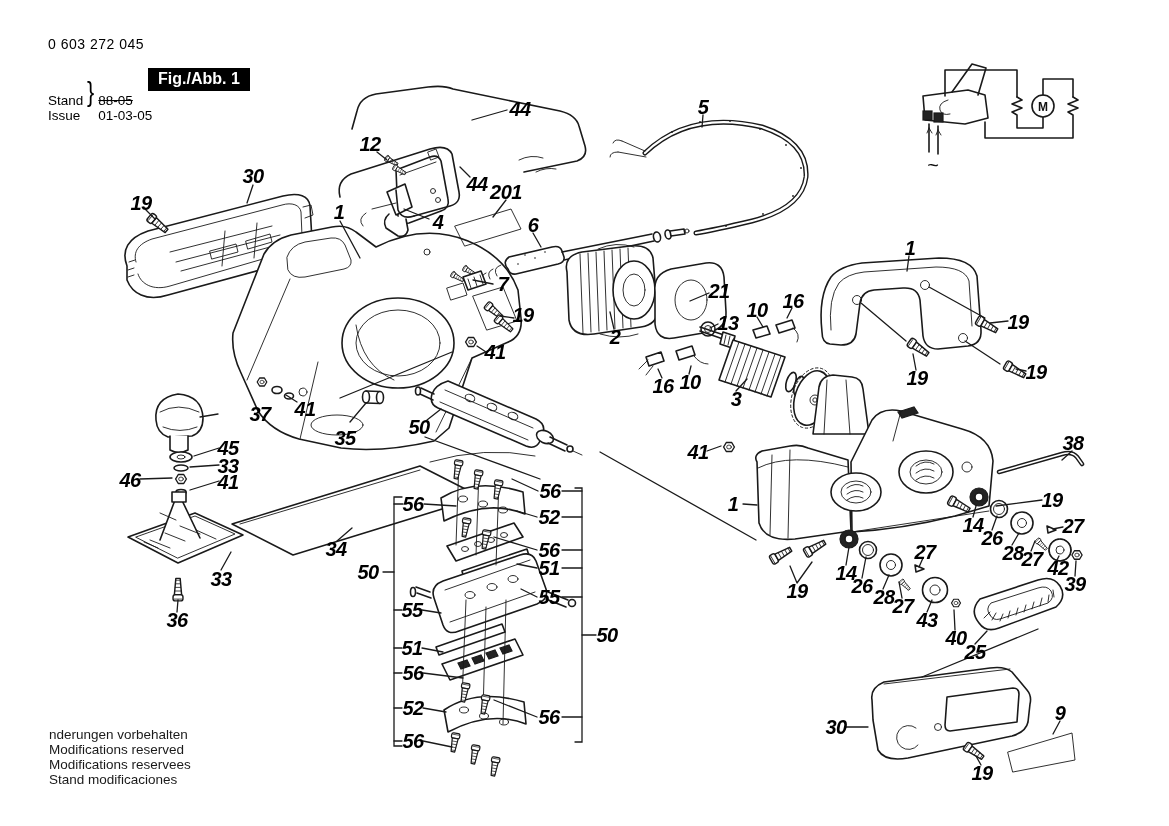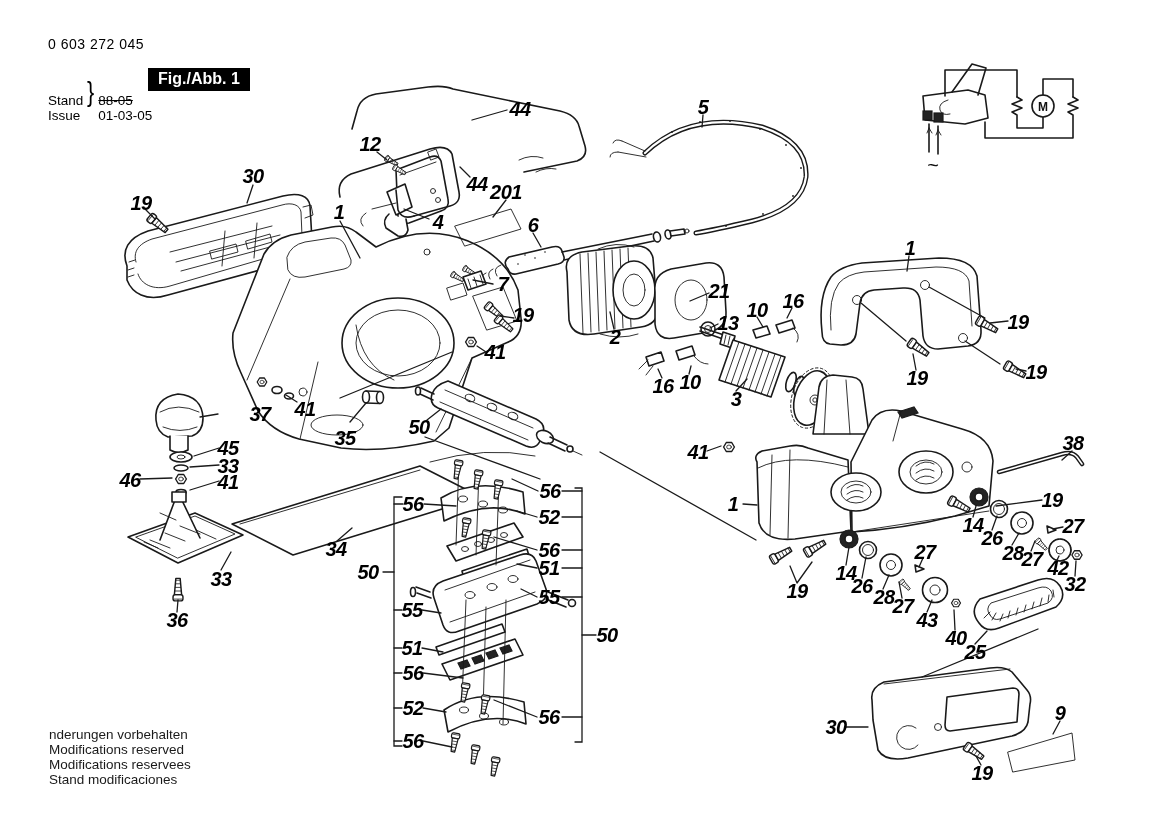--- a/index.html
+++ b/index.html
@@ -436,21 +436,21 @@
       <div class="callout" style="left: 336px; top: 549px;">34</div>
       <div class="callout" style="left: 549px; top: 550px;">56</div>
       <div class="callout" style="left: 925px; top: 552px;">27</div>
       <div class="callout" style="left: 1013px; top: 553px;">28</div>
       <div class="callout" style="left: 1032px; top: 559px;">27</div>
       <div class="callout" style="left: 549px; top: 568px;">51</div>
       <div class="callout" style="left: 1058px; top: 568px;">42</div>
       <div class="callout" style="left: 368px; top: 572px;">50</div>
       <div class="callout" style="left: 846px; top: 573px;">14</div>
       <div class="callout" style="left: 221px; top: 579px;">33</div>
-      <div class="callout" style="left: 1075px; top: 584px;">32</div>
+      <div class="callout" style="left: 1075px; top: 584px;">39</div>
       <div class="callout" style="left: 862px; top: 586px;">26</div>
       <div class="callout" style="left: 797px; top: 591px;">19</div>
       <div class="callout" style="left: 549px; top: 597px;">55</div>
       <div class="callout" style="left: 884px; top: 597px;">28</div>
       <div class="callout" style="left: 903px; top: 606px;">27</div>
       <div class="callout" style="left: 412px; top: 610px;">55</div>
       <div class="callout" style="left: 177px; top: 620px;">36</div>
       <div class="callout" style="left: 927px; top: 620px;">43</div>
       <div class="callout" style="left: 607px; top: 635px;">50</div>
       <div class="callout" style="left: 956px; top: 638px;">40</div>

